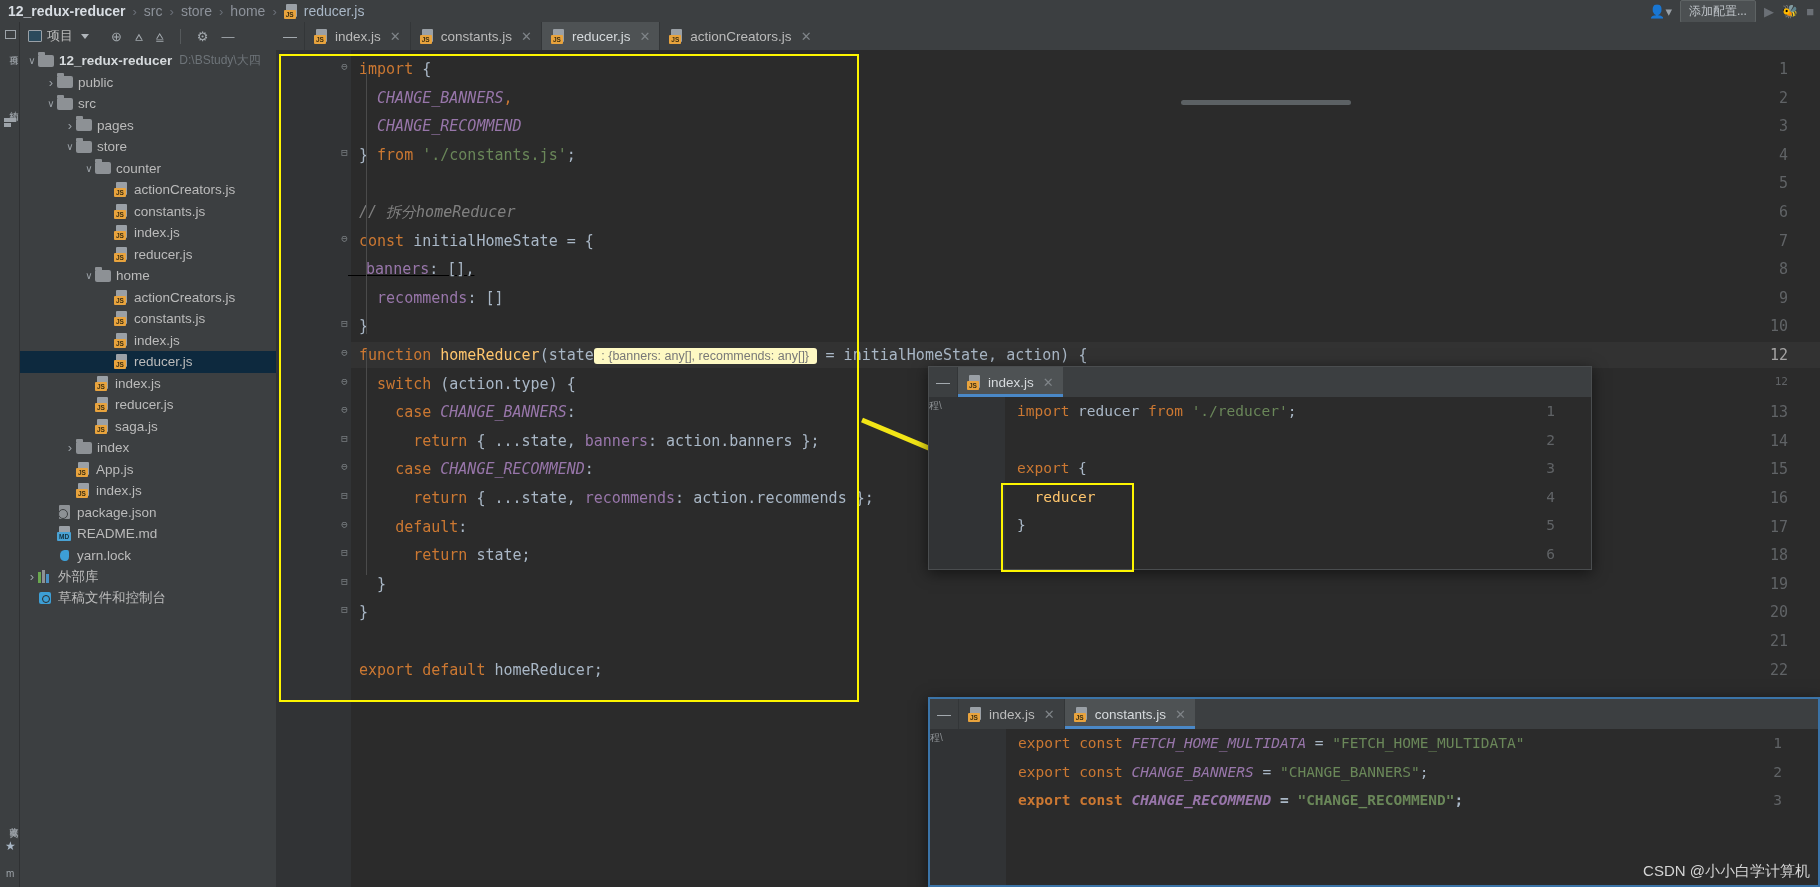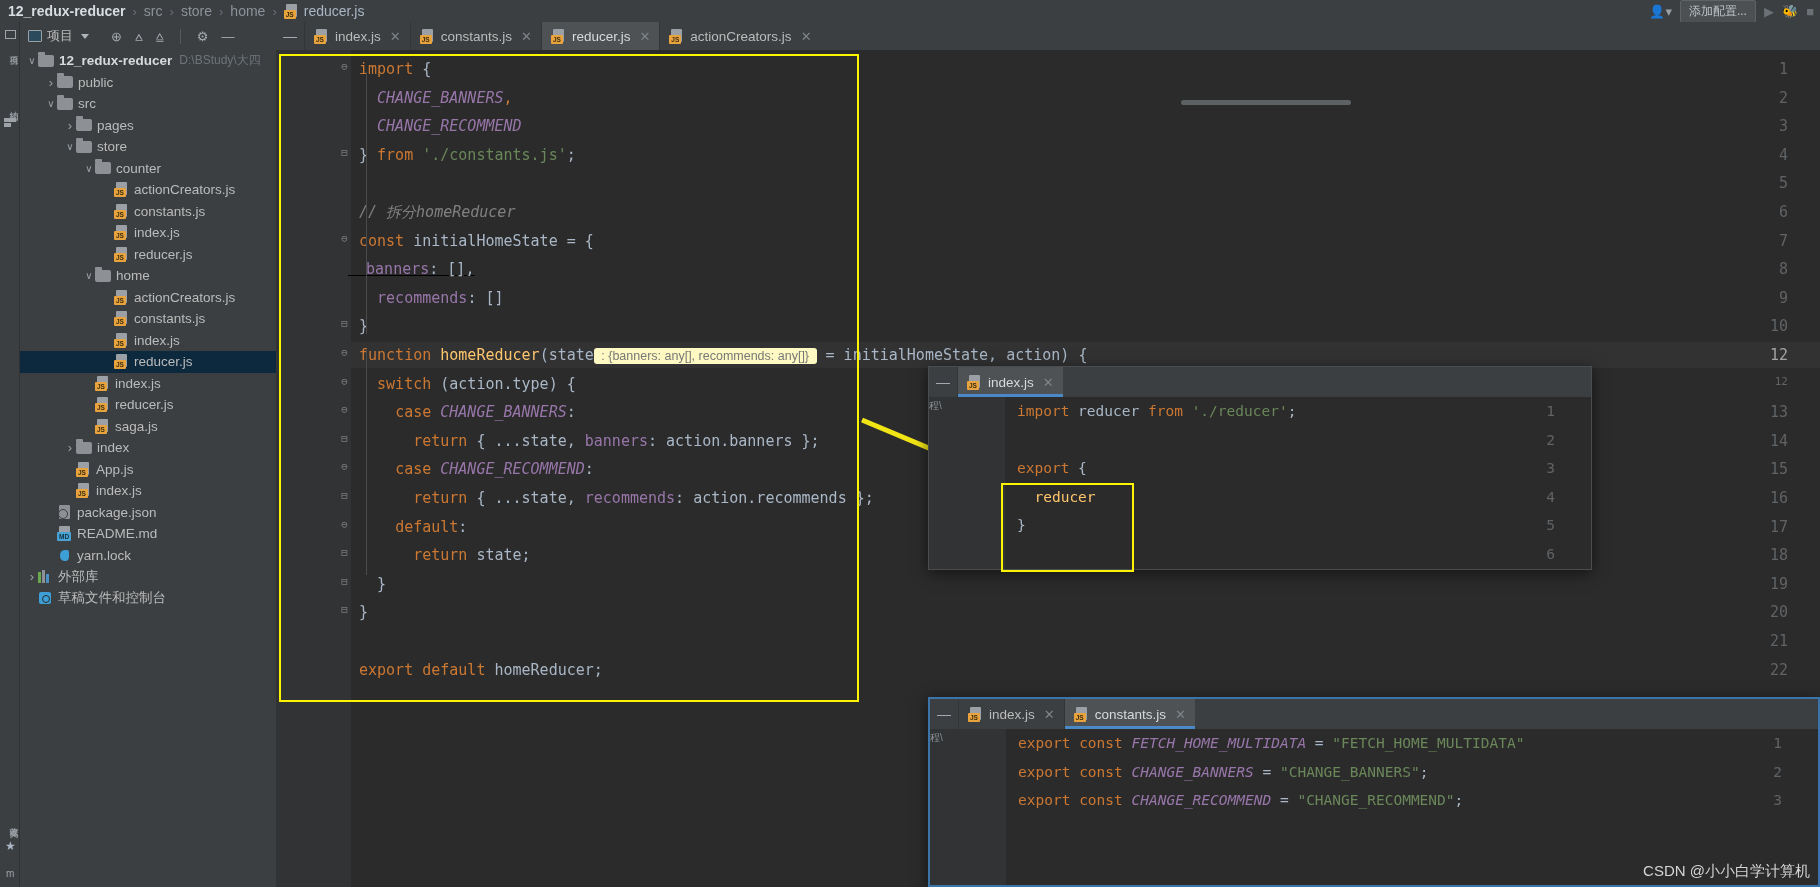--- a/index.html
+++ b/index.html
@@ -673,19 +673,19 @@
     </div>
     <div class="panel-body">
       <div class="panel-gutter"></div>
       <div class="panel-vert">程\</div>
       <div id="p2lines">
           <div class="lnum" style="top: 6px; font-size: 14.5px; right: 36px;">1</div>
           <div class="codeline" style="top: 6px; left: 88px; font-size: 14.5px;"><span class="kw">export</span><span class="pun"> </span><span class="kw">const</span><span class="pun"> </span><span class="cst">FETCH_HOME_MULTIDATA</span><span class="id"> = </span><span class="str">"FETCH_HOME_MULTIDATA"</span></div>
           <div class="lnum" style="top: 34.5px; font-size: 14.5px; right: 36px;">2</div>
           <div class="codeline" style="top: 34.5px; left: 88px; font-size: 14.5px; text-align: center;"><span class="kw">export</span><span class="pun"> </span><span class="kw">const</span><span class="pun"> </span><span class="cst">CHANGE_BANNERS</span><span class="id"> = </span><span class="str">"CHANGE_BANNERS"</span><span class="pun">;</span></div>
           <div class="lnum" style="top: 63px; font-size: 14.5px; right: 36px;">3</div>
-          <div class="codeline" style="top: 63px; left: 88px; font-size: 14.5px;"><span class="kw">export</span><span class="pun"> </span><span class="kw">const</span><span class="pun"> </span><span class="cst">CHANGE_RECOMMEND</span><span class="id"> = </span><span class="str">"CHANGE_RECOMMEND"</span><span class="pun">;</span></div>
+          <div class="codeline" style="top: 63px; left: 88px; font-size: 14.5px; font-weight: bold;"><span class="kw">export</span><span class="pun"> </span><span class="kw">const</span><span class="pun"> </span><span class="cst">CHANGE_RECOMMEND</span><span class="id"> = </span><span class="str">"CHANGE_RECOMMEND"</span><span class="pun">;</span></div>
         </div>
     </div>
   </div>
 
   <div class="watermark">CSDN @小小白学计算机</div>
 </div>
 
 </body></html>

